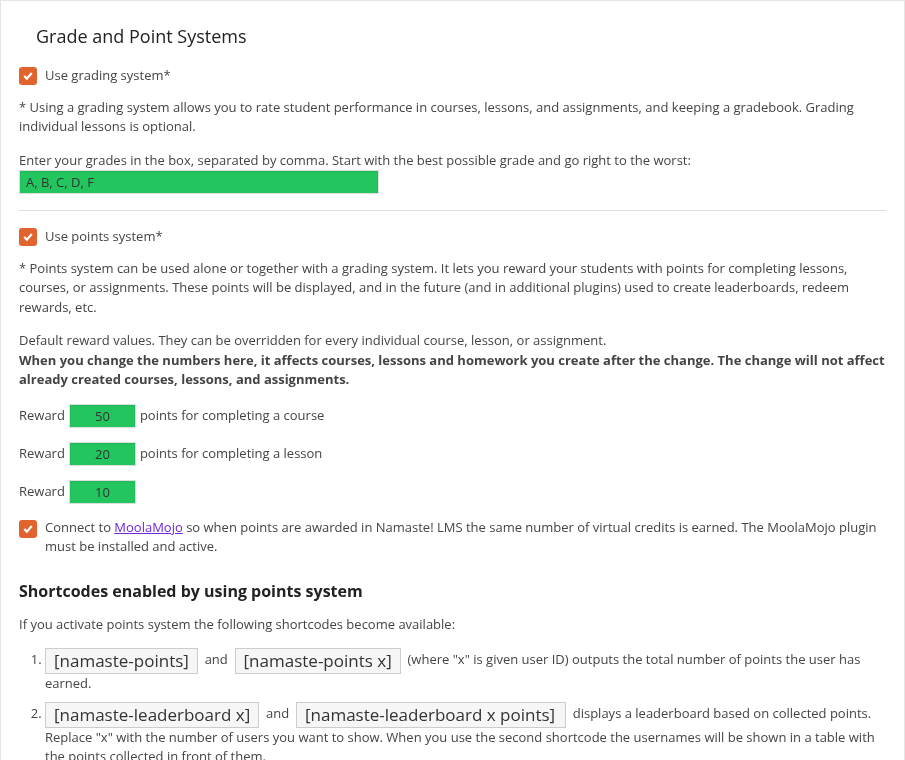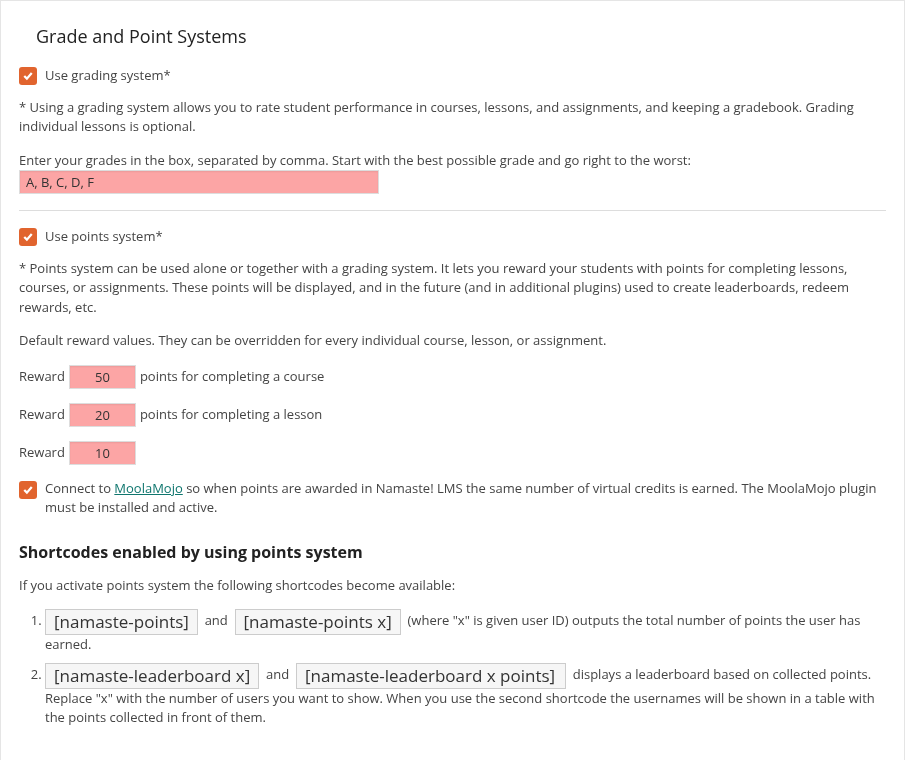--- a/index.html
+++ b/index.html
@@ -61,41 +61,41 @@
     height: 12px;
     stroke: #fff;
     stroke-width: 3;
     fill: none;
   }
   input[type="text"] {
     font-family: inherit;
     font-size: 13px;
     padding: 10px 6px;
     border: 1px solid #ddd;
-    background: #fca5a5;
+    background: #22c55e;
     color: #333;
     border-radius: 0;
     box-shadow: inset 0 1px 2px rgba(0,0,0,0.07);
     height: 24px;
   }
   .grades-input {
     width: 360px;
     display: block;
   }
   .reward-line {
     margin: 0 0 14px 0;
     display: flex;
     align-items: center;
     gap: 4px;
   }
   .reward-line input {
     width: 67px;
     text-align: center;
   }
-  a { color: #0f766e; text-decoration: underline; }
+  a { color: #6d28d9; text-decoration: underline; }
   ol { margin: 4px 0 14px 0; padding-left: 26px; }
   ol li { margin-bottom: 8px; color: #444; }
   .code-inline {
     display: inline-block;
     border: 1px solid #ccc;
     background: #f6f6f6;
     padding: 3px 8px;
     font-size: 17px;
     color: #333;
     font-family: inherit;
@@ -138,20 +138,21 @@
           <path d="M3 8 L6.5 11.5 L13 4"></path>
         </svg>
     </span>
     <span>Use points system*</span>
   </div>
 
   <p>* Points system can be used alone or together with a grading system. It lets you reward your students with points for completing lessons, courses, or assignments. These points will be displayed, and in the future (and in additional plugins) used to create leaderboards, redeem rewards, etc.</p>
 
   <p style="margin-bottom:14px;">
     <span>Default reward values. They can be overridden for every individual course, lesson, or assignment.</span><br>
+    <strong>When you change the numbers here, it affects courses, lessons and homework you create after the change. The change will not affect already created courses, lessons, and assignments.</strong>
   </p>
 
   <div class="reward-line">
     <span>Reward</span>
     <input type="text" value="50" style="">
     <span>points for completing a course</span>
   </div>
 
   <div class="reward-line">
     <span>Reward</span>

